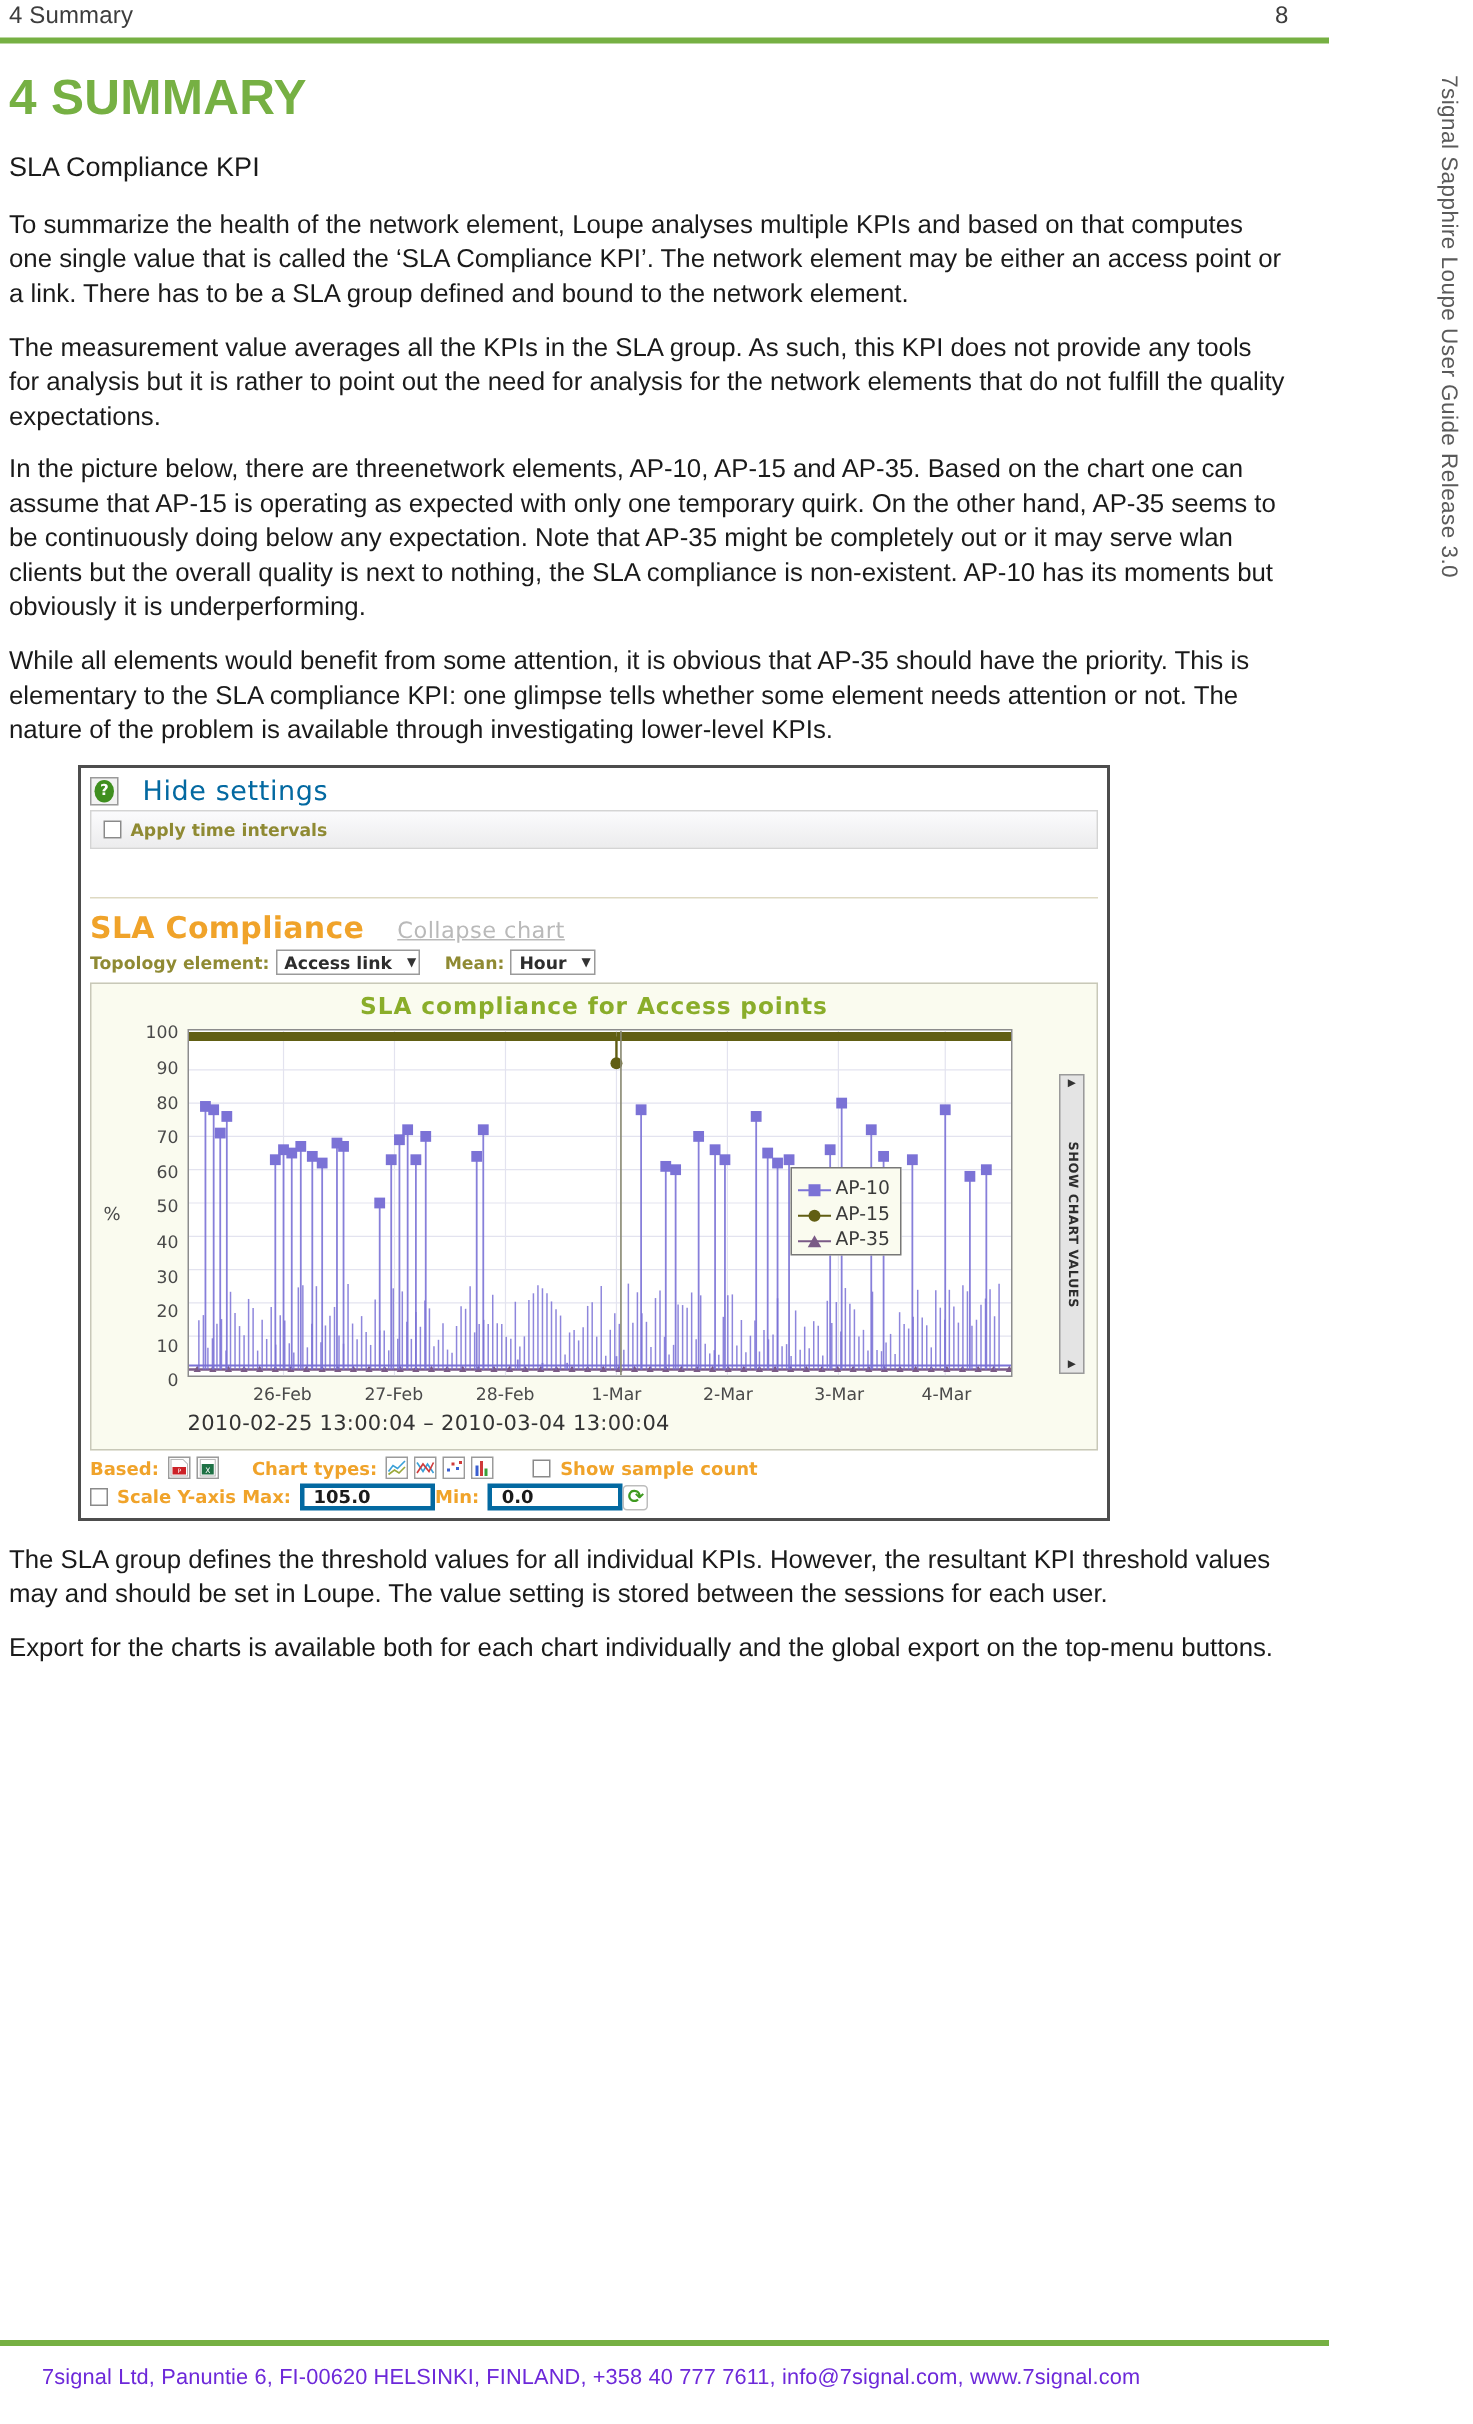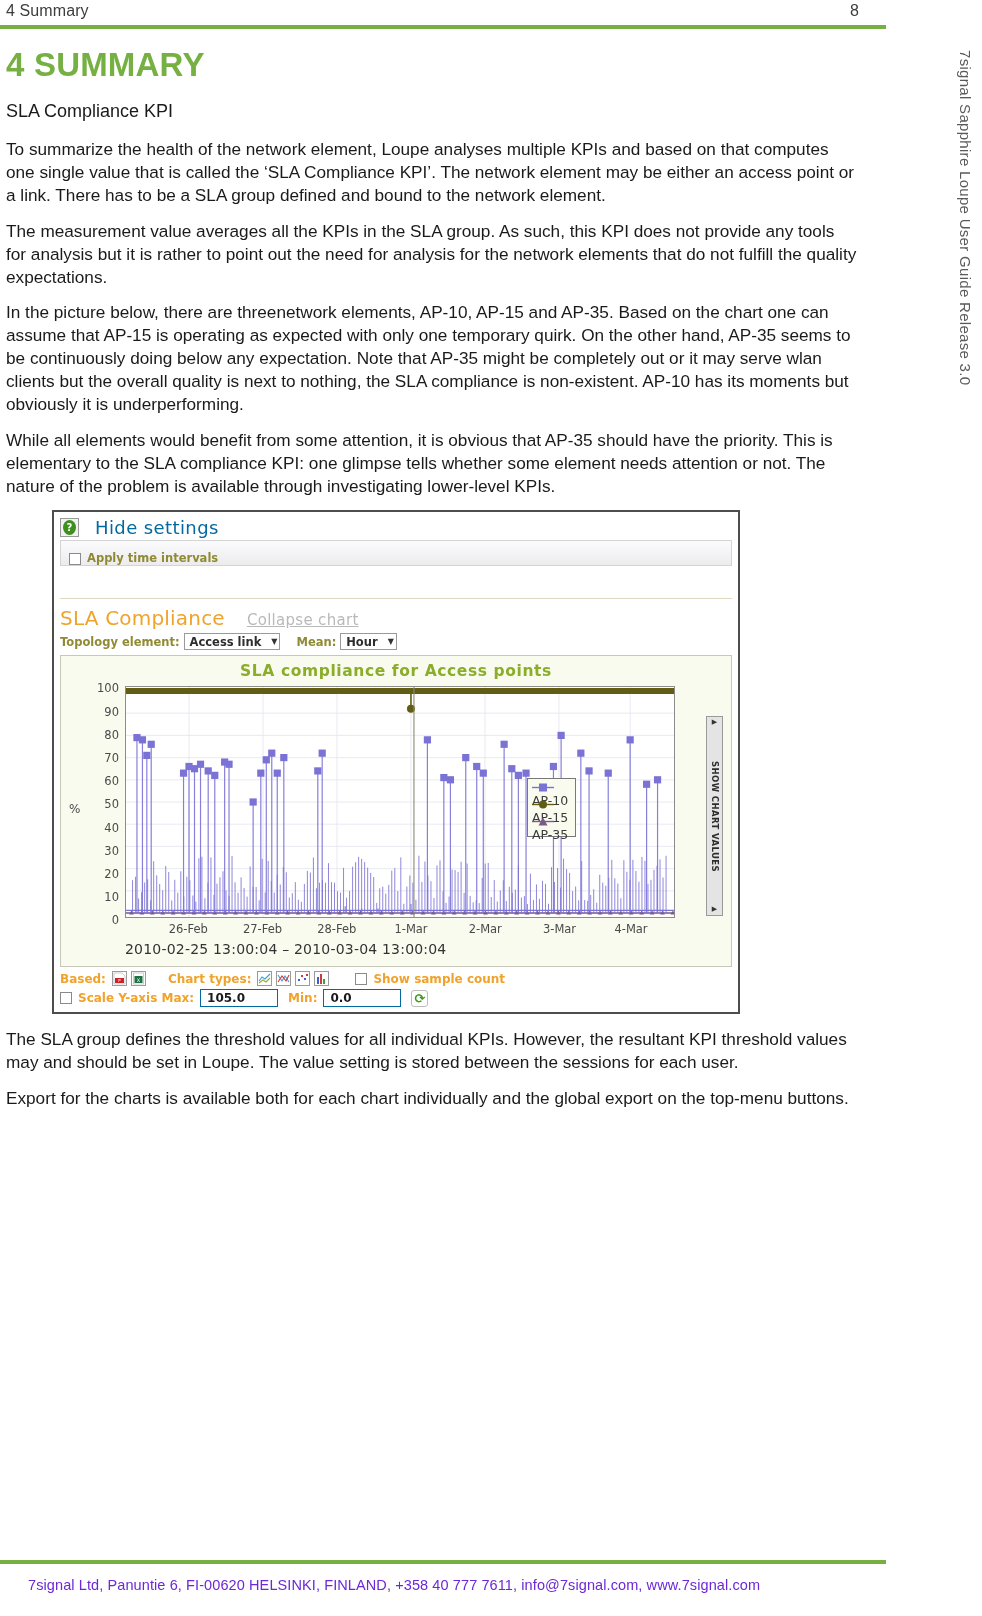--- a/index.html
+++ b/index.html
@@ -126,21 +126,21 @@
     color: #0369a1;
     font-size: 18px;
     letter-spacing: .4px;
   }
   .settings-panel {
     margin: 0 6px;
     border: 1px solid #d4d4d4;
     background: linear-gradient(#fbfbfd, #ececed);
     height: 26px;
     display: flex;
-    align-items: flex-end;
+    align-items: center;
     padding-left: 8px;
     box-sizing: border-box;
   }
   .cb {
     width: 12px; height: 12px;
     border: 1px solid #8a8a8a;
     background: #ffffff;
     display: inline-block;
     margin-right: 6px;
     box-sizing: border-box;
@@ -159,21 +159,21 @@
   }
 
   .sla-head {
     display: flex;
     align-items: baseline;
     padding: 7px 0 2px 6px;
   }
   .sla-title {
     color: #f0a32a;
     font-size: 20px;
-    font-weight: normal;
+    font-weight: bold;
     letter-spacing: .2px;
     margin-right: 22px;
   }
   .link-collapse {
     color: #b9b9b9;
     font-size: 15px;
     text-decoration: underline;
     letter-spacing: .3px;
   }
 
@@ -277,24 +277,23 @@
     position: absolute;
     left: 466px; top: 122px;
     border: 1px solid #787878;
     background: #fafbef;
     padding: 3px 7px 3px 4px;
     font-size: 12.5px;
     color: #3a3a3a;
   }
   .legend-row {
     display: flex;
-    align-items: flex-start;
+    align-items: flex-end;
     height: 17px;
     white-space: nowrap;
-    flex-direction: column;
   }
   .legend-sym {
     width: 22px;
     display: flex;
     align-items: center;
     justify-content: center;
     margin-right: 3px;
   }
   .show-values {
     position: absolute;
@@ -343,31 +342,30 @@
     border: 1px solid #9b9b9b;
     box-sizing: border-box;
   }
   .tool-row2 {
     display: flex;
     align-items: center;
     padding: 1px 0 5px 6px;
     font-size: 12px;
   }
   .num-box {
-    border: 1px solid #0369a1;
+    border: 3px solid #0369a1;
     background: #ffffff;
-    width: 78px;
+    width: 90px;
     height: 18px;
     display: inline-flex;
     align-items: center;
     padding-left: 6px;
     font-size: 12px;
     font-weight: bold;
     color: #1a1a1a;
-    margin-right: 10px;
     box-sizing: border-box;
   }
   .refresh {
     width: 17px; height: 17px;
     border-radius: 3px;
     background: #ffffff;
     border: 1px solid #bdbdbd;
     display: inline-flex;
     align-items: center;
     justify-content: center;

